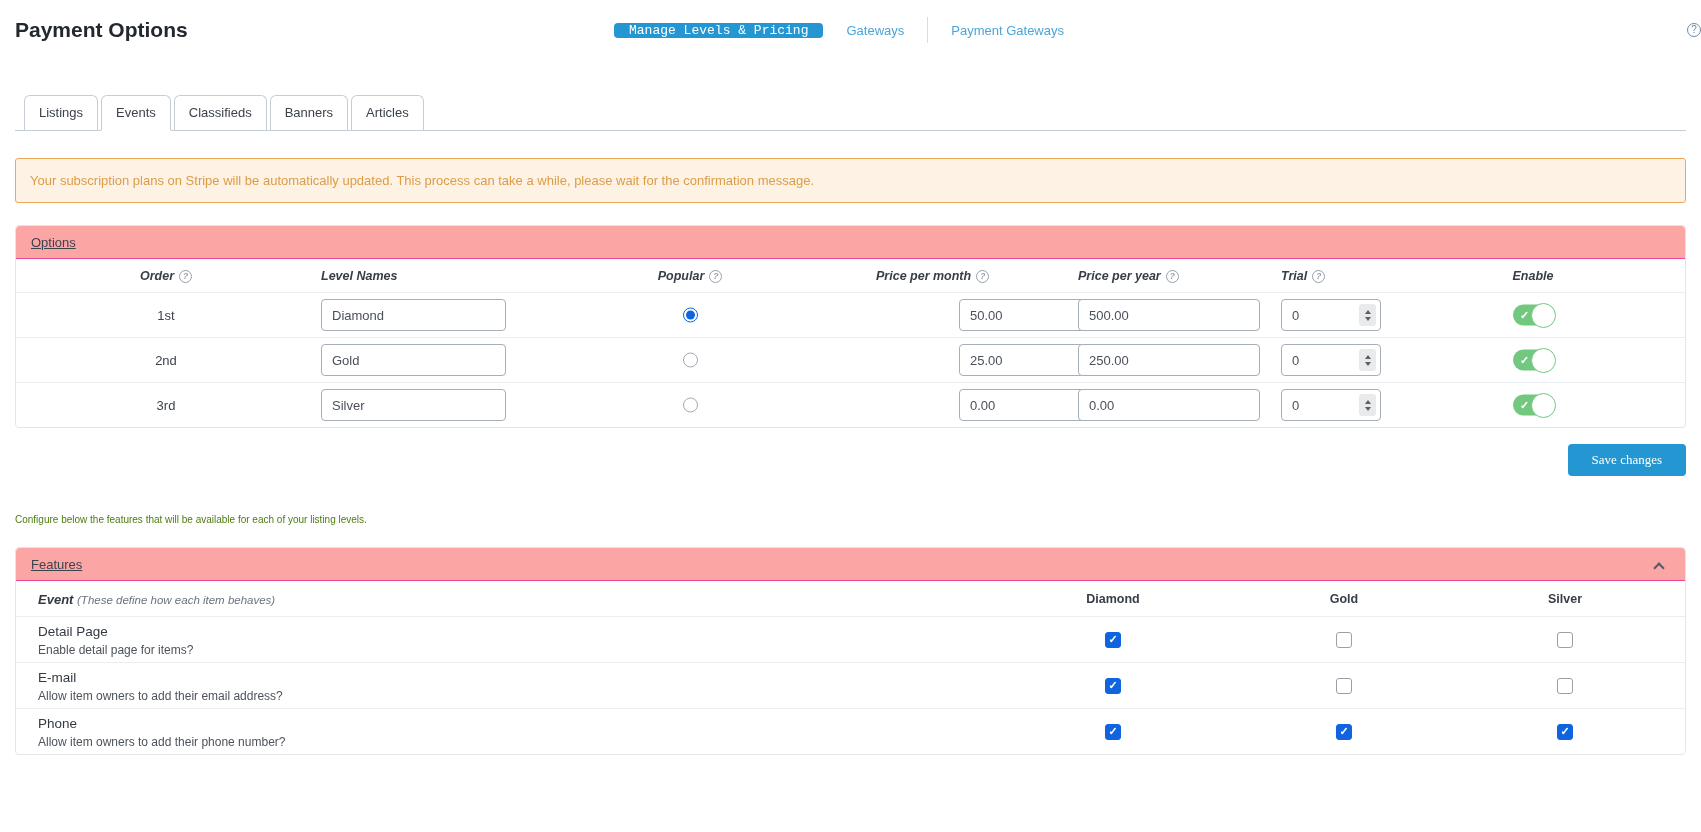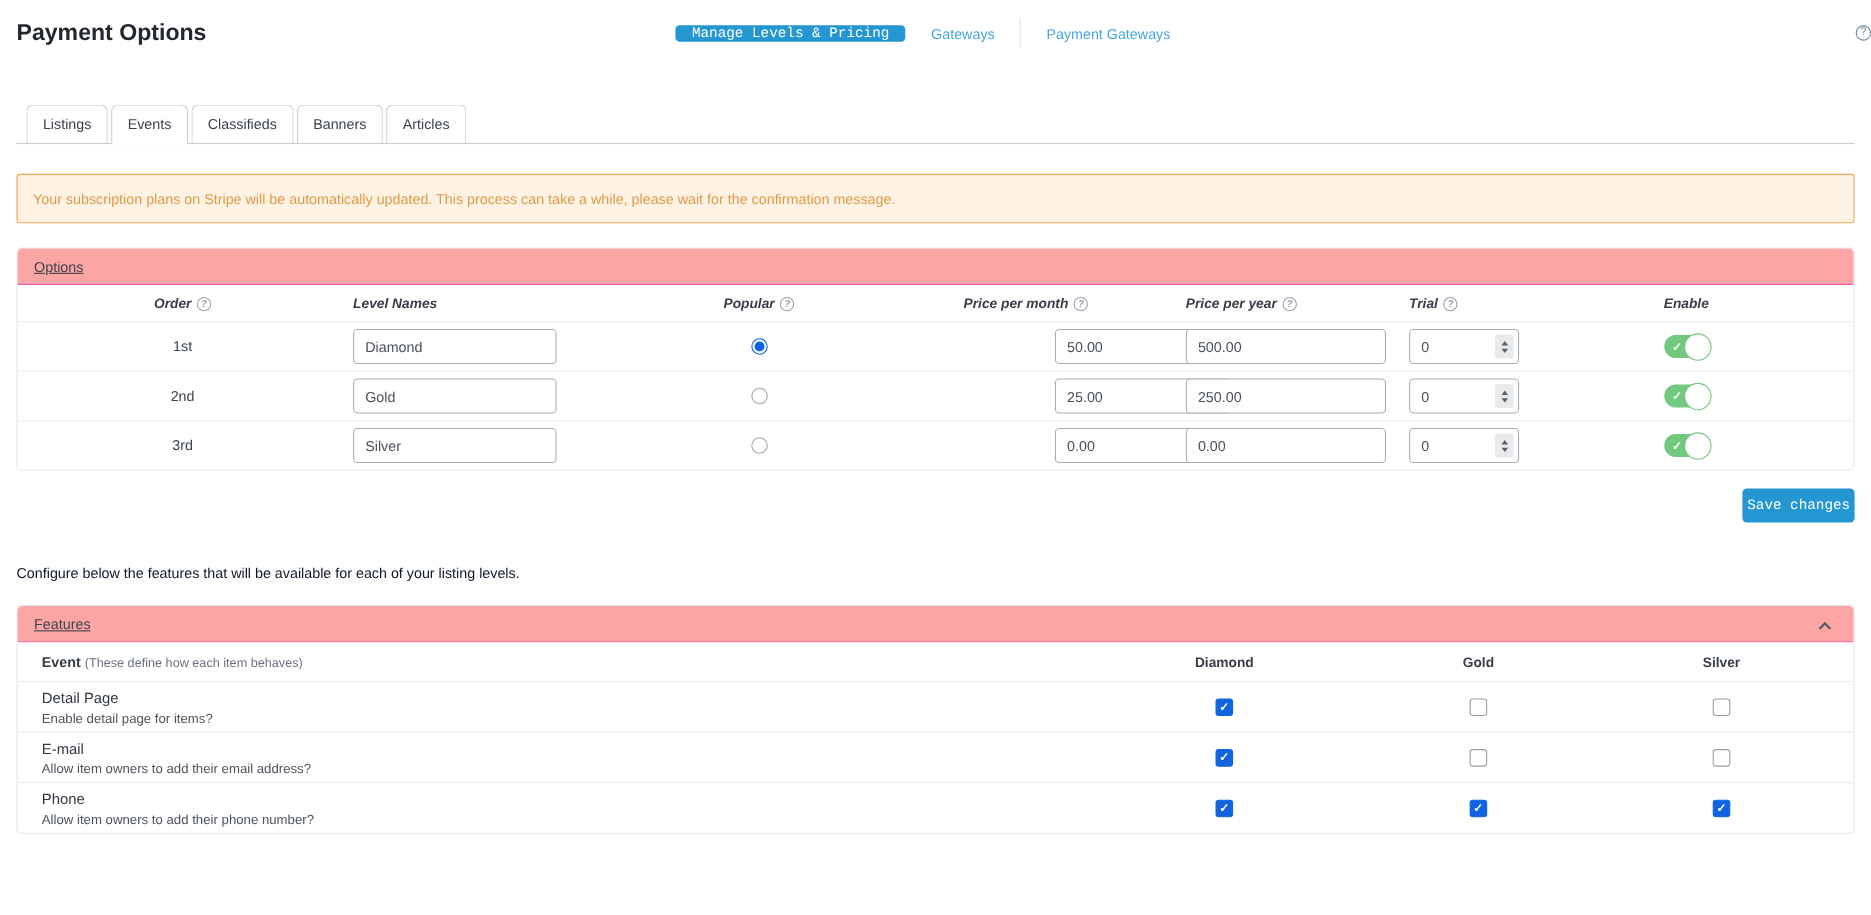--- a/index.html
+++ b/index.html
@@ -108,29 +108,29 @@
     color:#fff; font-size:11px; font-weight:bold; display:none;
   }
   .toggle.on .check { display:block; }
   .toggle .knob {
     position:absolute; right:-3px; top:50%; transform:translateY(-50%);
     width:25px; height:25px; background:#fff; border:1px solid #72c87f; border-radius:50%;
   }
 
   .save-row { margin:16px 15px 0 15px; display:flex; justify-content:flex-end; }
   .btn-save { background:#2497d2; color:#fff; border:none; border-radius:4px;
-    font-size:13px; font-family:Liberation Mono, monospace; padding:8px 4px; cursor:pointer; }
+    font-size:13px; font-family:Liberation Serif, serif; padding:8px 24px; cursor:pointer; }
 
   
   .lf-heading { margin:38px 15px 0 15px; }
   .lf-title { font-size:19px; font-weight:bold; color:#2b303a; }
-  .lf-sub { font-size:13px; color:#0f172a; margin-top:6px; }
+  .lf-sub { font-size:10px; color:#4d7c0f; margin-top:6px; }
 
   .feat-thead { position:relative; height:35px; }
-  .event-head { position:absolute; left:22px; top:50%; transform:translateY(-50%); font-size:13px; font-weight:bold; color:#333941; white-space:nowrap; }
+  .event-head { position:absolute; left:22px; top:50%; transform:translateY(-50%); font-size:13px; font-weight:bold; color:#333941; white-space:nowrap;font-style:italic; }
   .event-note { font-weight:normal; font-size:11.5px; color:#6a7280; }
   .lvl-col { position:absolute; top:50%; transform:translateY(-50%); width:160px; text-align:center; font-size:12.5px; font-weight:bold; color:#383e48; }
   .lvl-diamond { left:1017px; } .lvl-gold { left:1248px; } .lvl-silver { left:1469px; }
 
   .feat-row { position:relative; height:46px; border-top:1px solid #eaedf1; }
   .feat-name { position:absolute; left:22px; top:7px;  font-size:13.5px; color:#333941; }
   .feat-desc { position:absolute; left:22px; top:26px; font-size:12px; color:#4d535c; }
 
   .checkbox {
     position:absolute; top:50%; transform:translateY(-50%);

